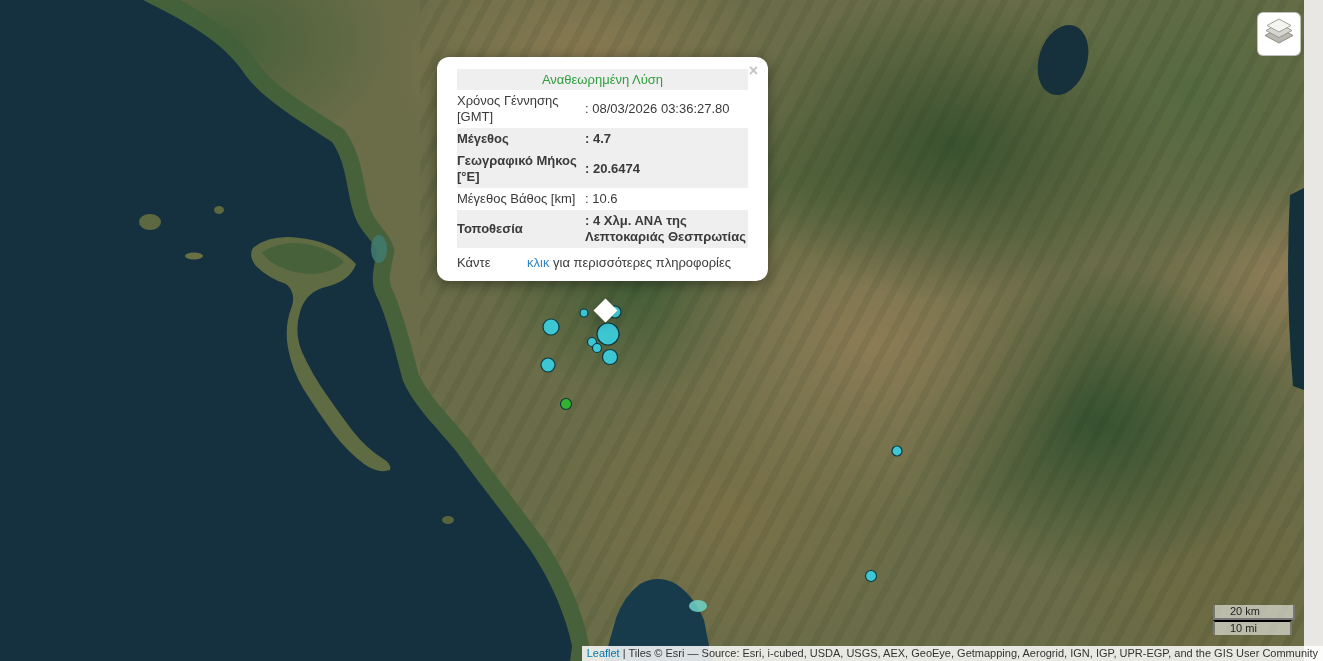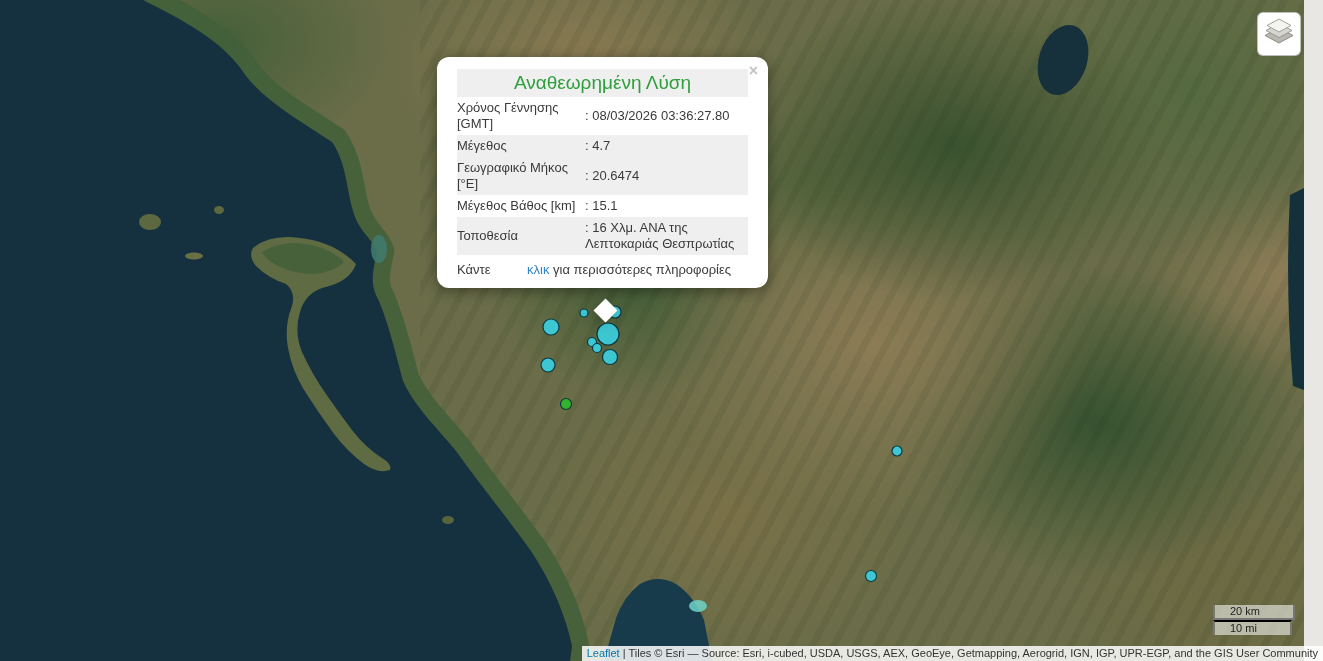--- a/index.html
+++ b/index.html
@@ -36,25 +36,25 @@
   
   .tile-gap { position:absolute; top:0; right:0; width:19px; height:661px; background:#e9e7e3; }
 
   
   .popup { position:absolute; left:437px; top:57px; width:331px; background:#fff;
     border-radius:12px; box-shadow:0 3px 14px rgba(0,0,0,.4); z-index:20;
     color:#3a3a3a; font-size:13px; }
   .popup-tip { position:absolute; left:597px; top:302px; width:17px; height:17px; background:#fff;
     transform:rotate(45deg); box-shadow:0 3px 14px rgba(0,0,0,.25); z-index:19; }
   .popup-inner { padding:12px 20px 10px 20px; }
-  .popup-title { background:#efefef; color:#2f9e3e; text-align:center; padding:3px 0; font-size:19px; }
+  .popup-title { background:#efefef; color:#2f9e3e; text-align:center; padding:3px 0; font-size:13px; }
   .popup table { width:100%; border-collapse:collapse; }
   .popup td { vertical-align:middle; padding:3px 0; line-height:16px; }
   .popup td.lbl { width:128px; padding-right:6px; }
-  .popup tr.shaded { background:#efefef; }
+  .popup tr.shaded { background:#efefef;font-weight:bold; }
   .popup-footer { padding-top:7px; line-height:16px; }
   .popup-footer a { color:#2f83c3; text-decoration:none; cursor:pointer;margin-left:33px; }
   .popup-close { position:absolute; top:7px; right:10px; color:#c3c3c3; font:700 16px/14px "Liberation Sans",sans-serif;
     cursor:pointer; text-decoration:none; }
 
   
   .layers-control { position:absolute; top:12px; right:22px; width:44px; height:44px; background:#fff;
     border:1px solid rgba(0,0,0,.25); border-radius:6px; display:flex; align-items:center; justify-content:center;
     cursor:pointer; z-index:15; }
 
@@ -133,25 +133,25 @@
             <tr class="shaded">
               <td class="lbl">Μέγεθος</td>
               <td class="val">: 4.7</td>
             </tr>
             <tr class="shaded">
               <td class="lbl">Γεωγραφικό Μήκος [°E]</td>
               <td class="val">: 20.6474</td>
             </tr>
             <tr>
               <td class="lbl">Μέγεθος Βάθος [km]</td>
-              <td class="val">: 15.1</td>
+              <td class="val">: 10.6</td>
             </tr>
             <tr class="shaded">
               <td class="lbl">Τοποθεσία</td>
-              <td class="val">: 16 Χλμ. ΑΝΑ της Λεπτοκαριάς Θεσπρωτίας</td>
+              <td class="val">: 4 Χλμ. ΑΝΑ της Λεπτοκαριάς Θεσπρωτίας</td>
             </tr>
           </tbody>
       </table>
       <div class="popup-footer"><span>Κάντε </span><a>κλικ</a><span> για περισσότερες πληροφορίες</span></div>
     </div>
   </div>
 
   <div class="layers-control">
     <span>
       <svg width="36" height="36" viewBox="0 0 36 36">

